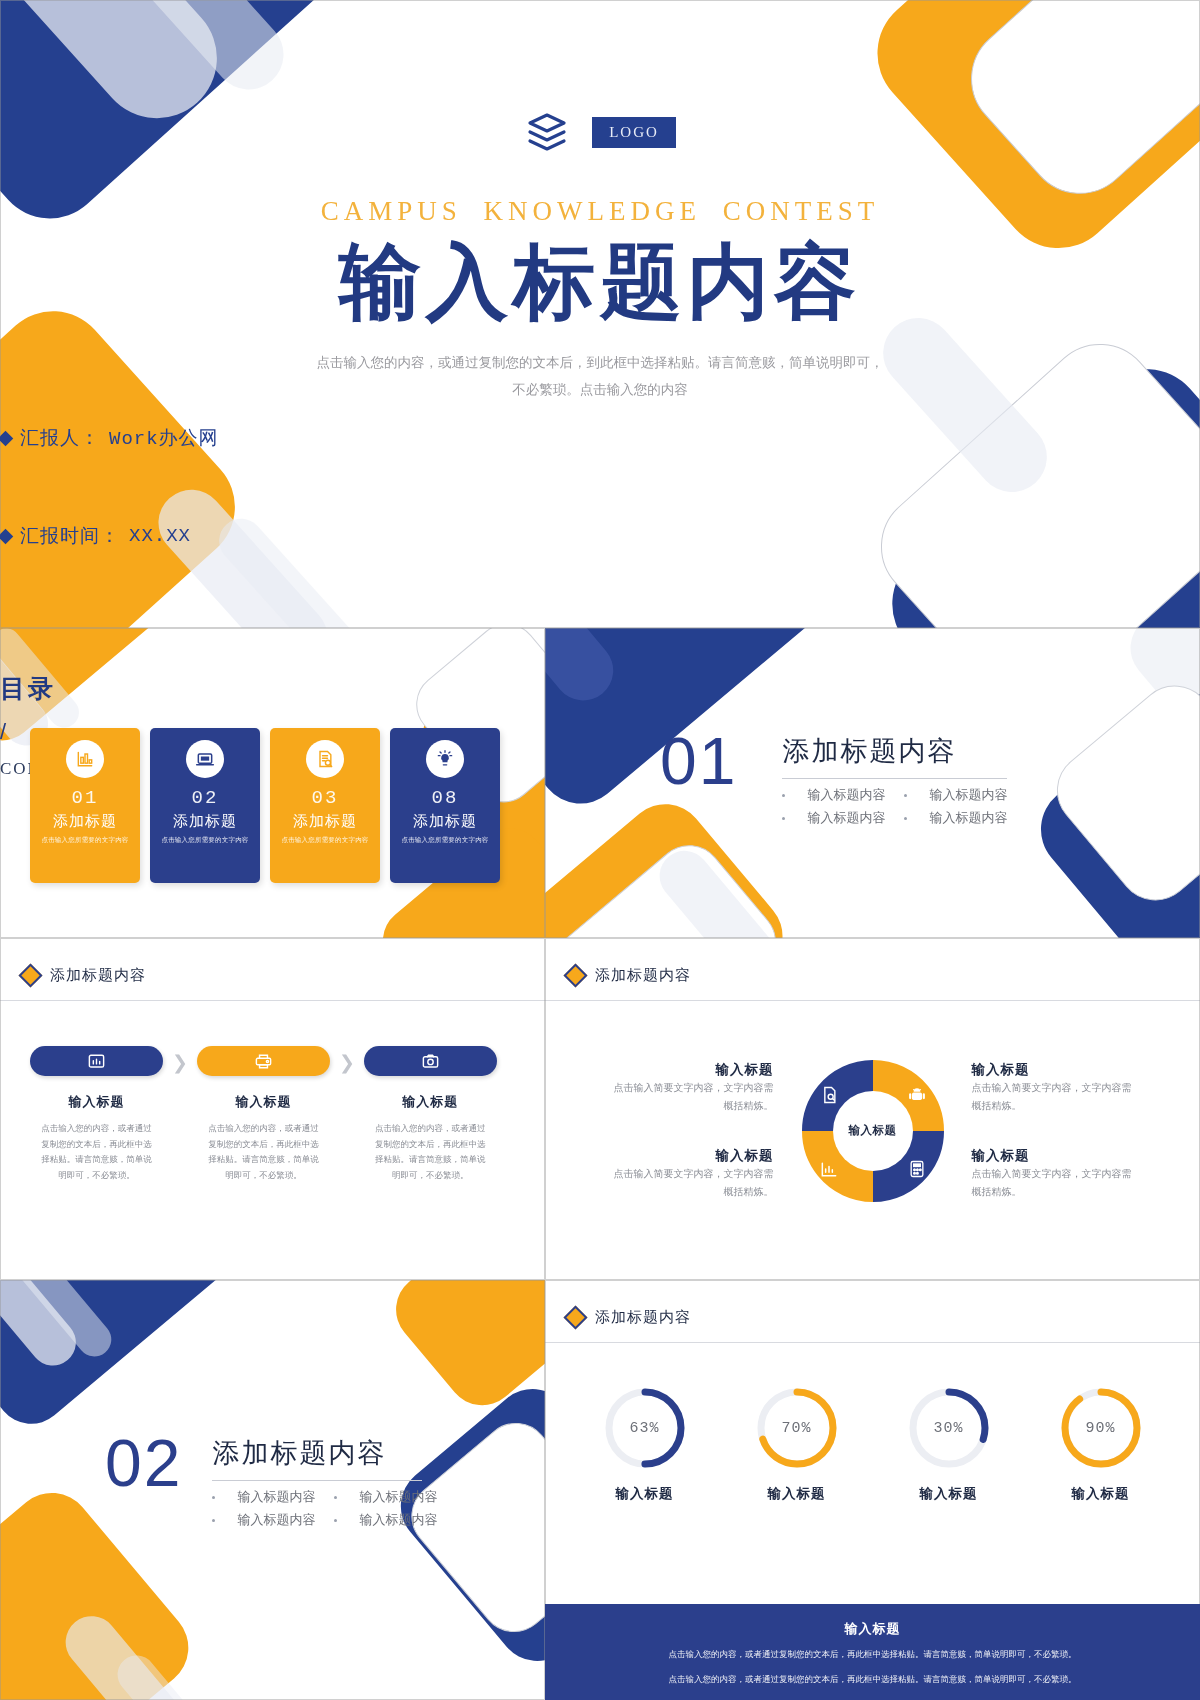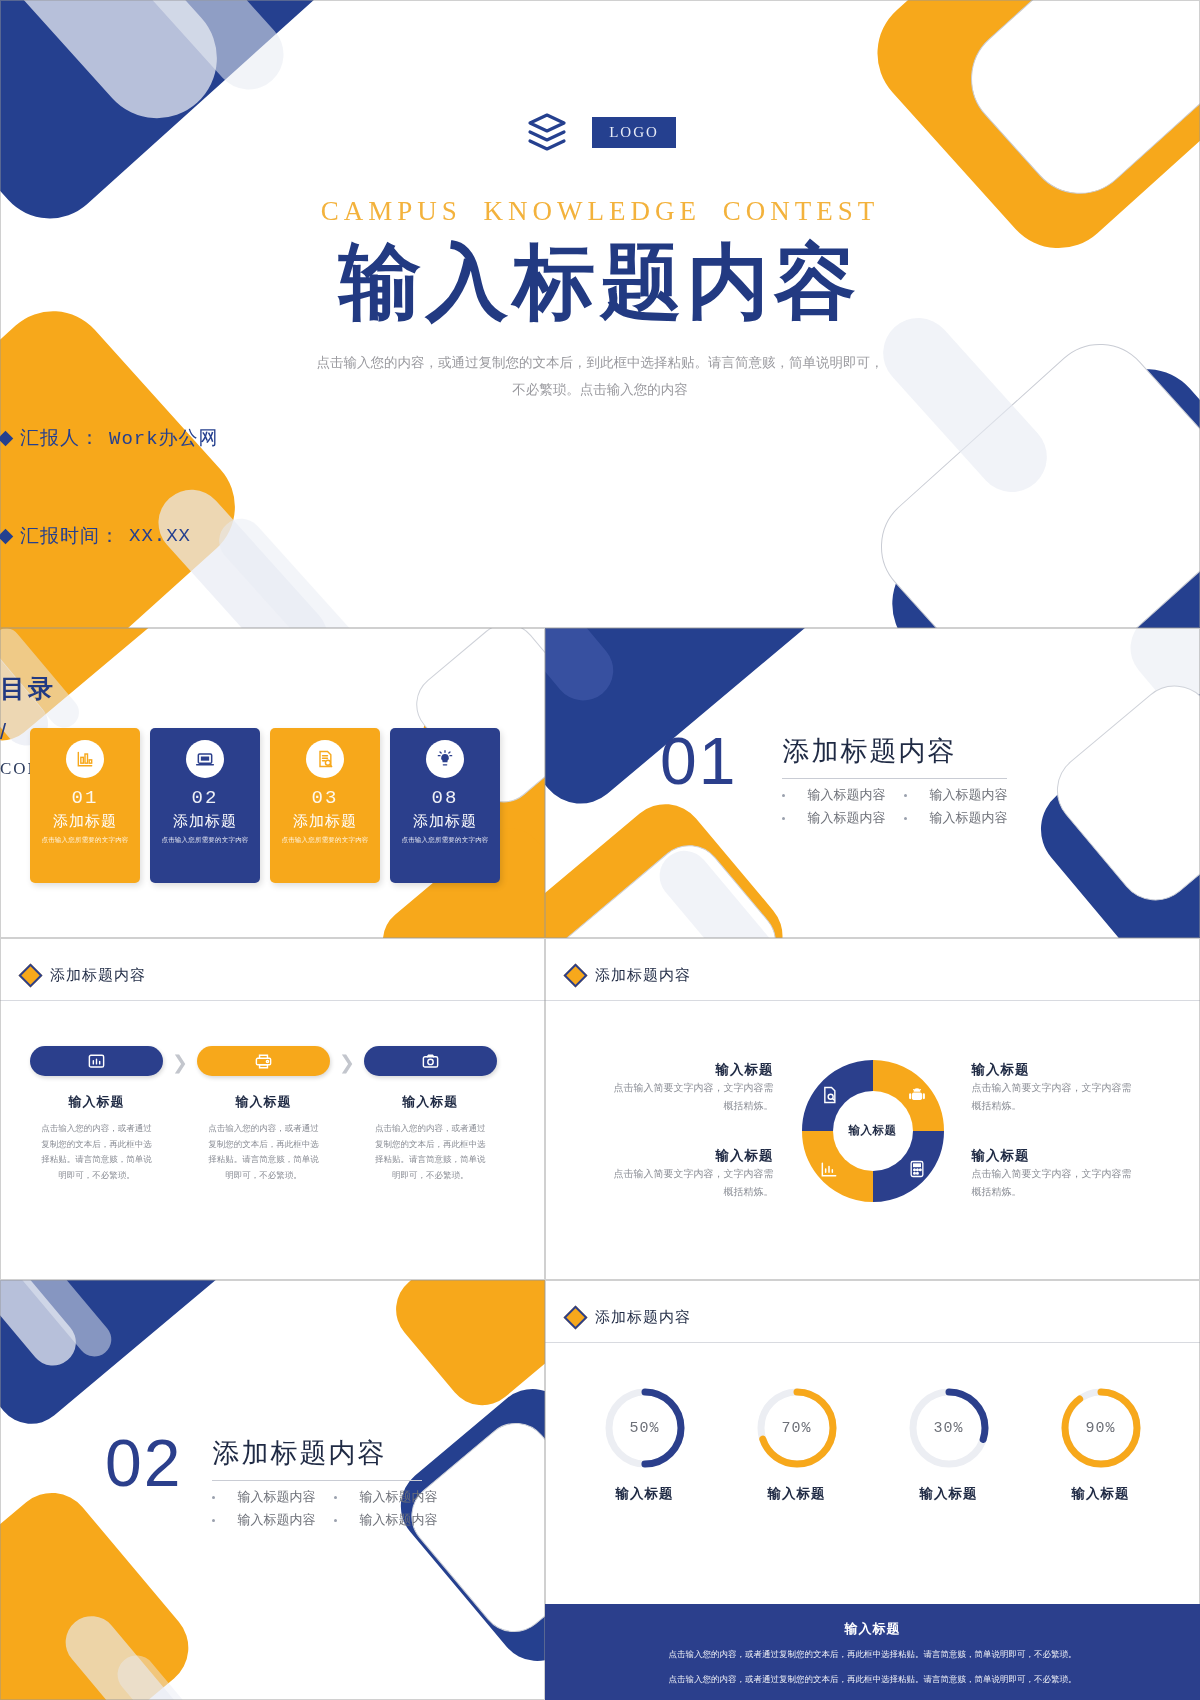--- a/index.html
+++ b/index.html
@@ -553,21 +553,21 @@
     </div>
     <div class="hd-rule"></div>
 
     <div class="pct-row">
       <div class="pct">
         <div class="ring">
           <svg width="86" height="86" viewBox="0 0 86 86">
             <circle cx="43" cy="43" r="36" fill="none" stroke="#eceef3" stroke-width="7"></circle>
             <circle cx="43" cy="43" r="36" fill="none" stroke="#2b3f8c" stroke-width="7" stroke-linecap="round" stroke-dasharray="113 226" transform="rotate(-90 43 43)"></circle>
           </svg>
-          <span class="lbl">50%</span>
+          <span class="lbl">63%</span>
         </div>
         <div class="pct-cap">输入标题</div>
       </div>
       <div class="pct">
         <div class="ring">
           <svg width="86" height="86" viewBox="0 0 86 86">
             <circle cx="43" cy="43" r="36" fill="none" stroke="#eceef3" stroke-width="7"></circle>
             <circle cx="43" cy="43" r="36" fill="none" stroke="#f7a81b" stroke-width="7" stroke-linecap="round" stroke-dasharray="158 226" transform="rotate(-90 43 43)"></circle>
           </svg>
           <span class="lbl">70%</span>

